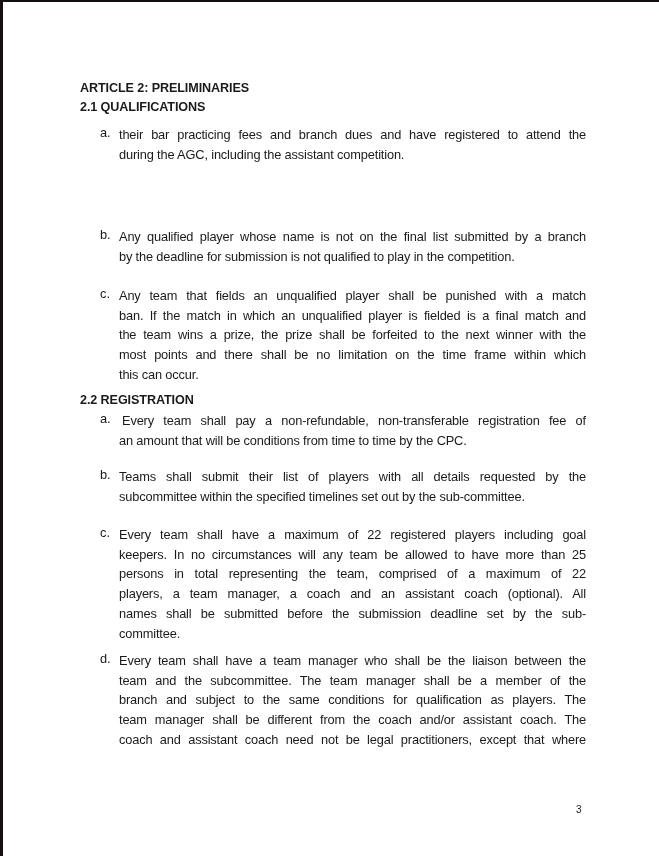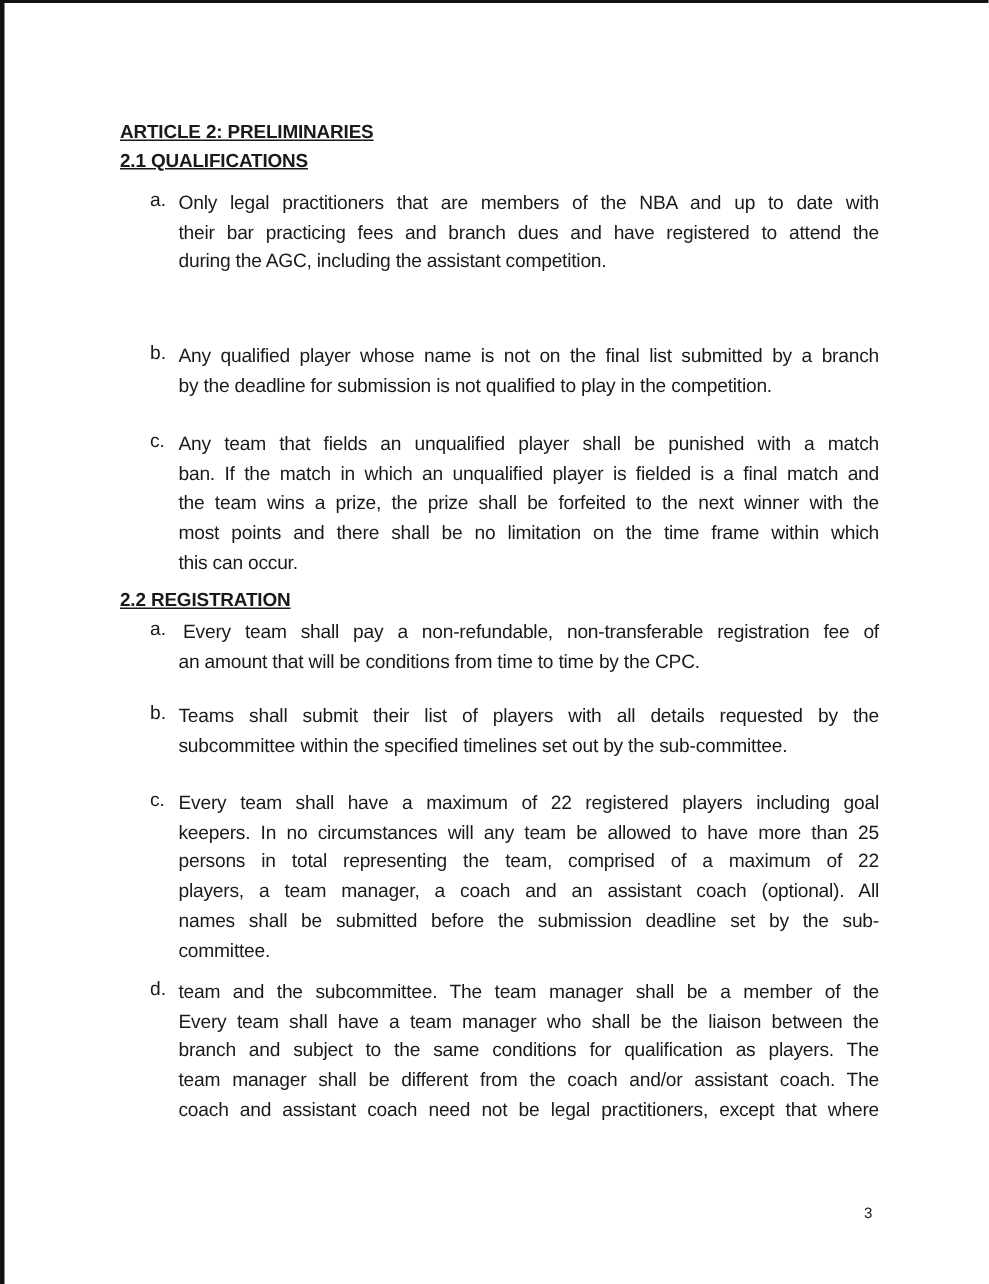--- a/index.html
+++ b/index.html
@@ -3,21 +3,21 @@
 <meta charset="utf-8">
 <style>
   html, body { margin: 0; padding: 0; }
   body {
     width: 659px; height: 856px; background: #ffffff; position: relative; overflow: hidden;
     font-family: "Liberation Sans", "DejaVu Sans", sans-serif; color: #1a1a1a;
   }
   .frame-top { position: absolute; left: 0; top: 0; width: 659px; height: 2px; background: #151010; }
   .frame-left { position: absolute; left: 0; top: 0; width: 3px; height: 856px; background: #151010; }
   .page { position: absolute; left: 0; top: 0; width: 659px; height: 856px; }
-  .h { position: absolute; left: 80px; font-weight: bold; font-size: 12.6px; letter-spacing: -0.1px; white-space: nowrap; text-decoration: underline; }
+  .h { position: absolute; left: 80px; font-weight: bold; font-size: 12.6px; letter-spacing: -0.1px; white-space: nowrap; }
   .item { position: absolute; left: 100px; width: 486px; }
   .marker { position: absolute; left: 0; top: 0; font-size: 12.8px; }
   .body-text {
     margin-left: 19px; font-size: 12.8px; line-height: 19.7px; text-align: justify;
     letter-spacing: -0.15px;
   }
   .body-text .ln { display: block; text-align: justify; text-align-last: justify; white-space: nowrap; overflow: visible; }
   .body-text .ln.last { text-align-last: left; }
   .pagenum { position: absolute; left: 576px; top: 804px; font-size: 10px; }
 </style>
@@ -28,21 +28,20 @@
 <div class="frame-left"></div>
 
 <div class="page">
 
   <div class="h" style="top:81px;">ARTICLE 2: PRELIMINARIES</div>
   <div class="h" style="top:100px;">2.1 QUALIFICATIONS</div>
 
   <div class="item" style="top:125px;">
     <span class="marker">a.</span>
     <div class="body-text">
-      <span class="ln">Only legal practitioners that are members of the NBA and up to date with</span>
       <span class="ln">their bar practicing fees and branch dues and have registered to attend the</span>
       <span class="ln last">during the AGC, including the assistant competition.</span>
     </div>
   </div>
 
   <div class="item" style="top:227px;">
     <span class="marker">b.</span>
     <div class="body-text">
       <span class="ln">Any qualified player whose name is not on the final list submitted by a branch</span>
       <span class="ln last">by the deadline for submission is not qualified to play in the competition.</span>
@@ -86,22 +85,22 @@
       <span class="ln">persons in total representing the team, comprised of a maximum of 22</span>
       <span class="ln">players, a team manager, a coach and an assistant coach (optional). All</span>
       <span class="ln">names shall be submitted before the submission deadline set by the sub-</span>
       <span class="ln last">committee.</span>
     </div>
   </div>
 
   <div class="item" style="top:651px;">
     <span class="marker">d.</span>
     <div class="body-text">
+      <span class="ln">Every team shall have a team manager who shall be the liaison between the</span>
       <span class="ln">team and the subcommittee. The team manager shall be a member of the</span>
-      <span class="ln">Every team shall have a team manager who shall be the liaison between the</span>
       <span class="ln">branch and subject to the same conditions for qualification as players. The</span>
       <span class="ln">team manager shall be different from the coach and/or assistant coach. The</span>
       <span class="ln">coach and assistant coach need not be legal practitioners, except that where</span>
     </div>
   </div>
 
   <div class="pagenum">3</div>
 </div>
 
 </body></html>

